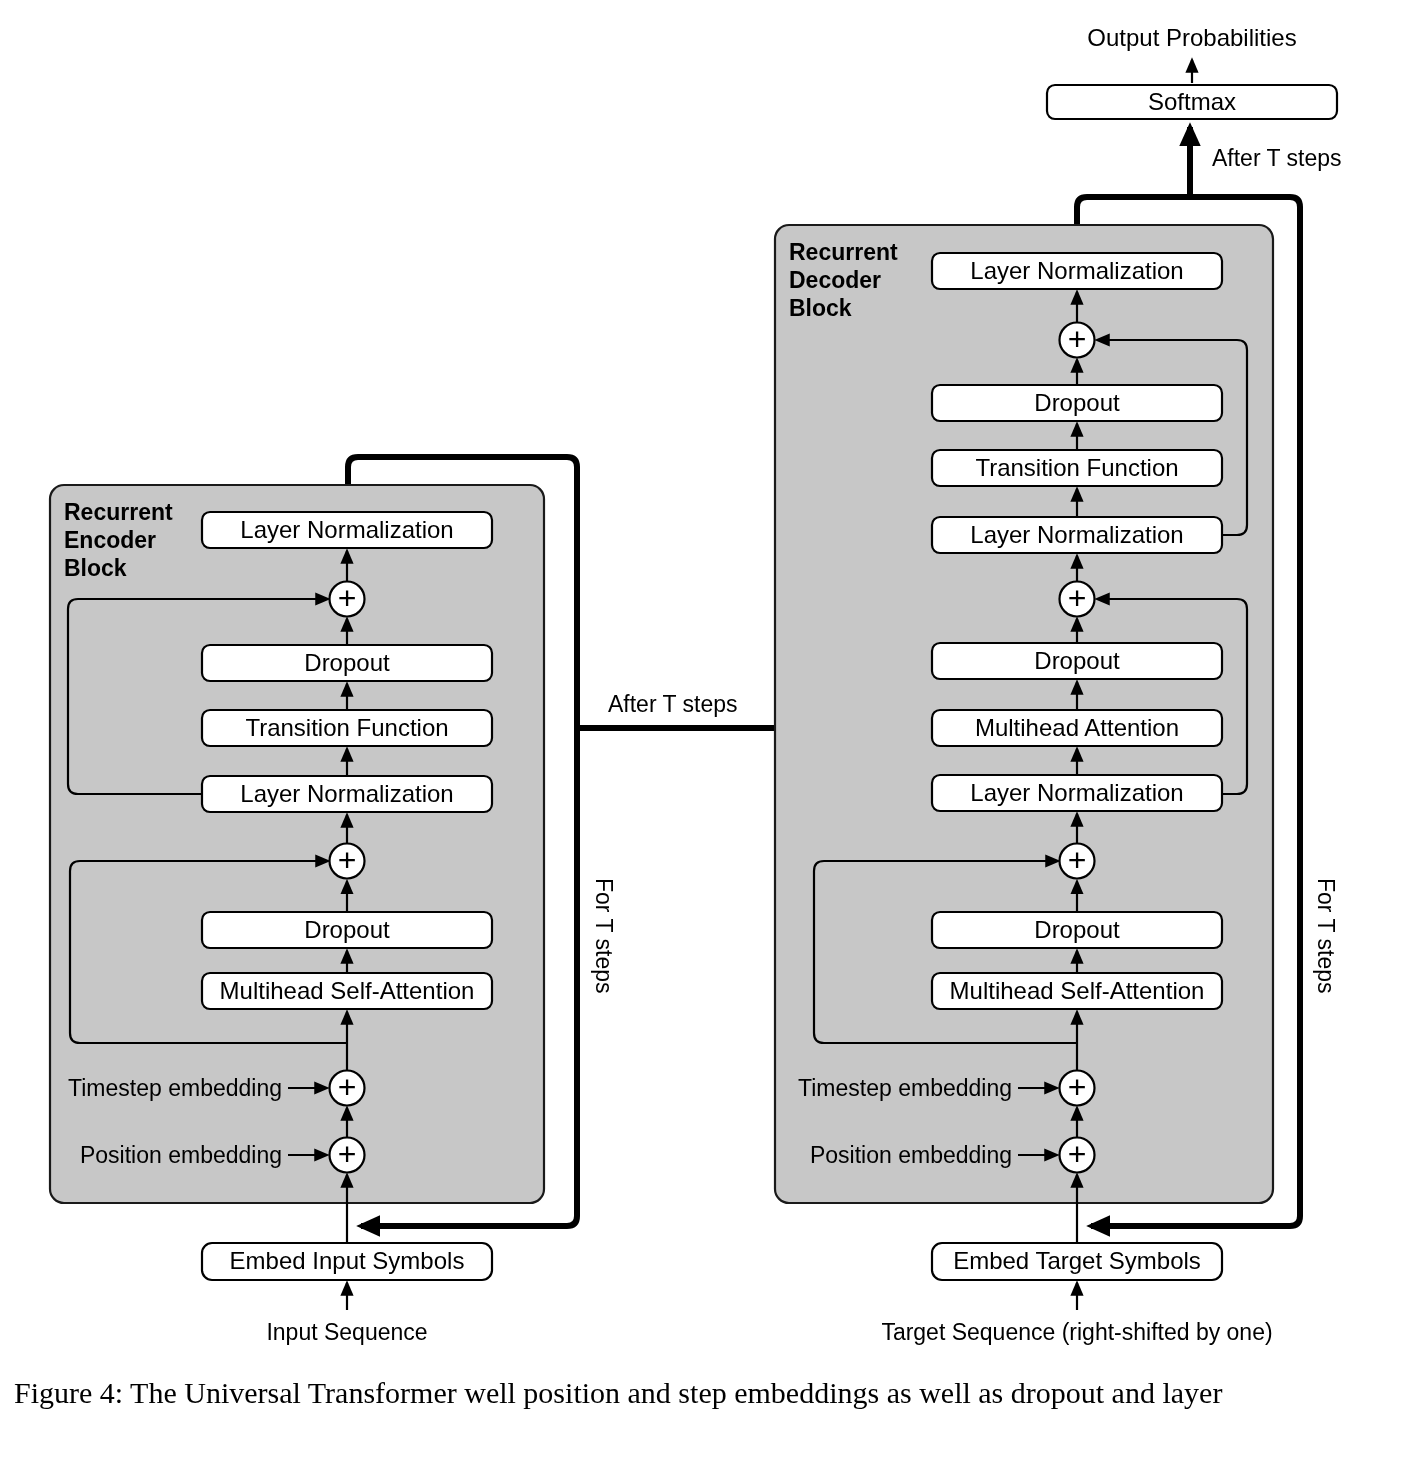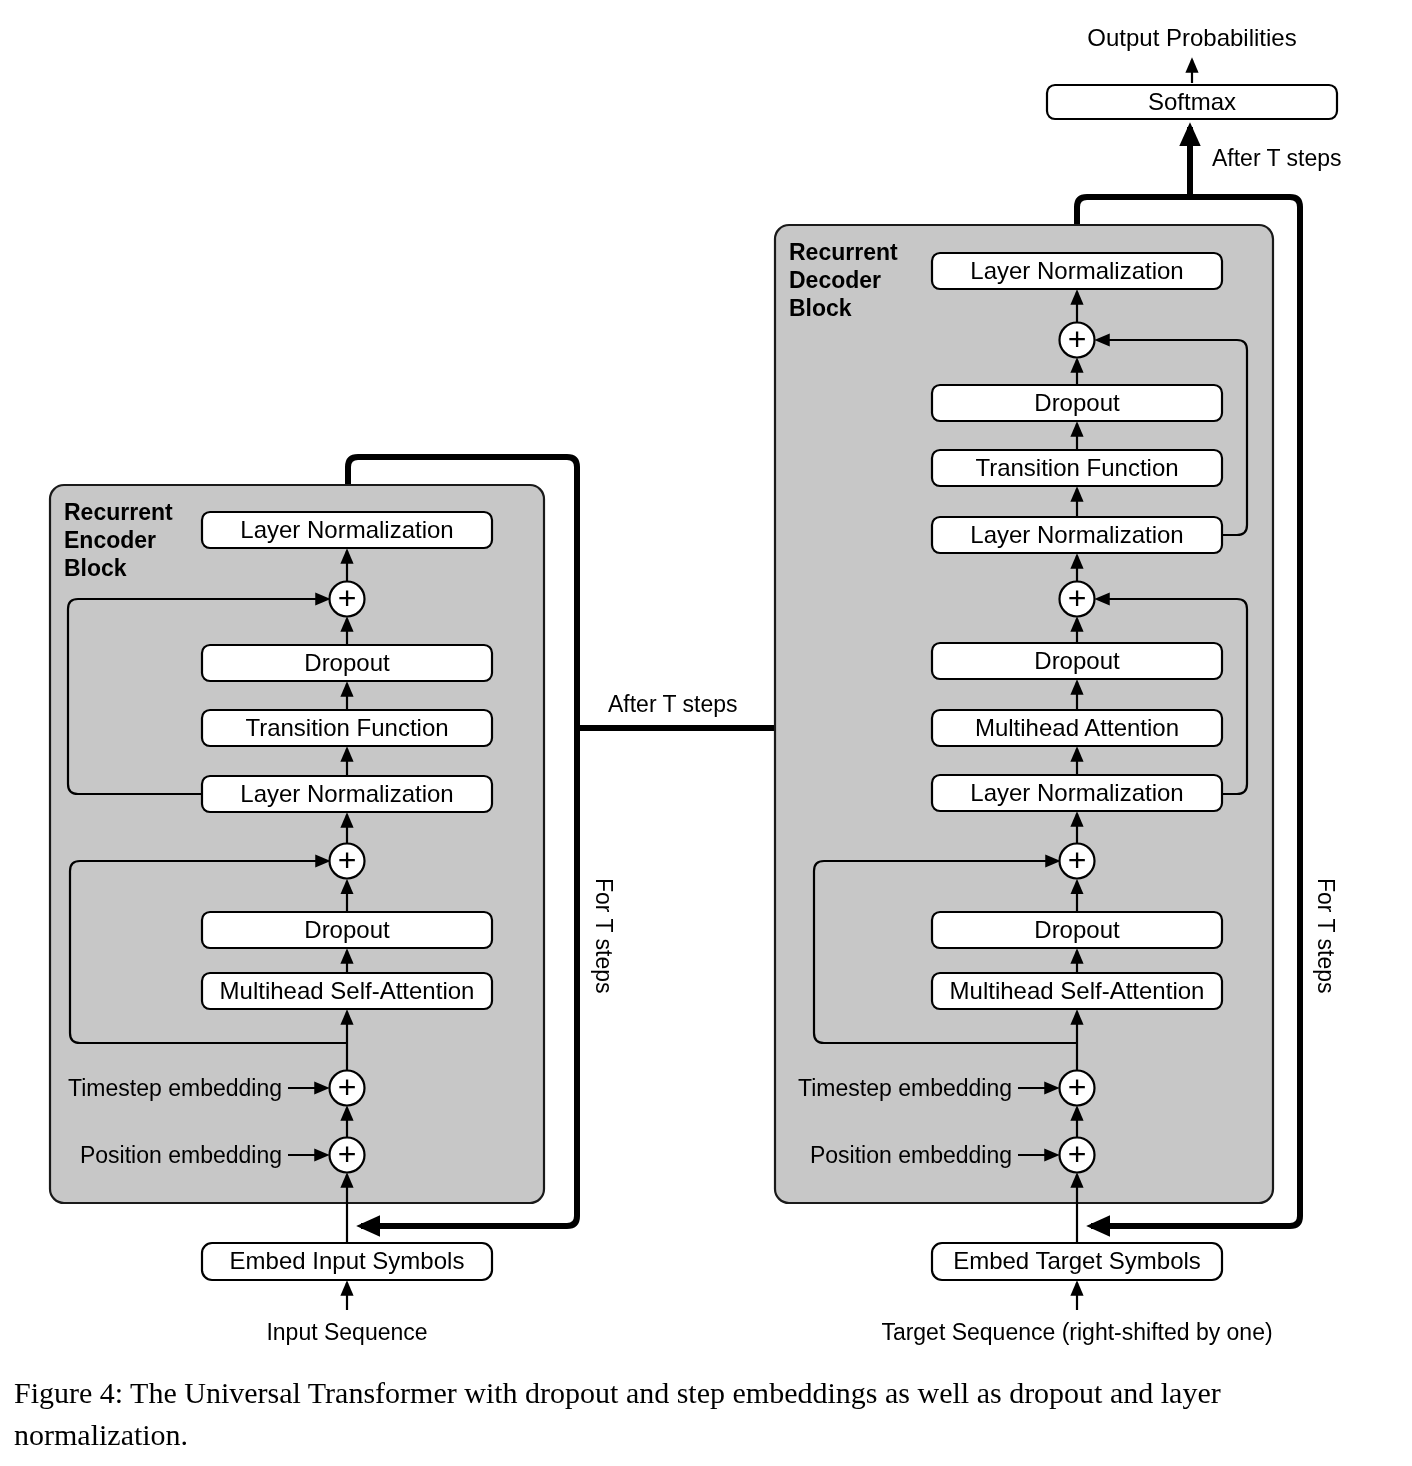--- a/index.html
+++ b/index.html
@@ -228,15 +228,14 @@
     <g>
       <rect class="box" x="1047" y="85" width="290" height="34" rx="8"></rect>
       <text class="lbl" x="1192" y="110">Softmax</text>
     </g>
     <text class="lbl" x="1192" y="46">Output Probabilities</text>
     <text class="sm" x="1212" y="166">After T steps</text>
   </g>
 </svg>
 
 <div id="caption">
-  <span>Figure 4: The Universal Transformer with dropout and step embeddings as well as dropout and layer</span>
-  <span>normalization.</span>
+  <span>Figure 4: The Universal Transformer well position and step embeddings as well as dropout and layer</span>
 </div>
 
 </body></html>

